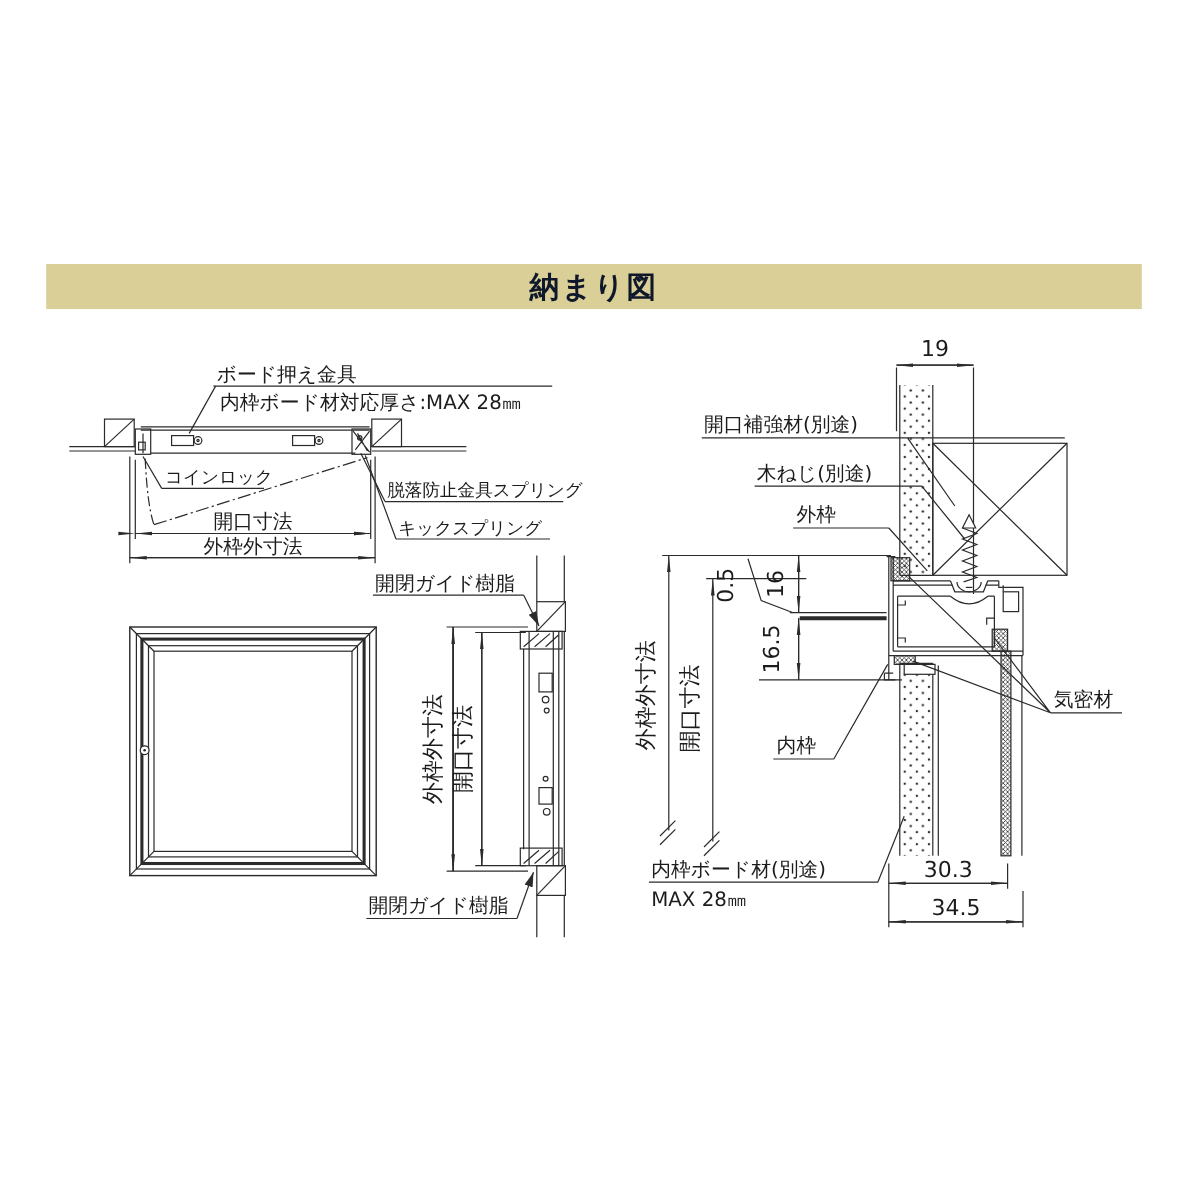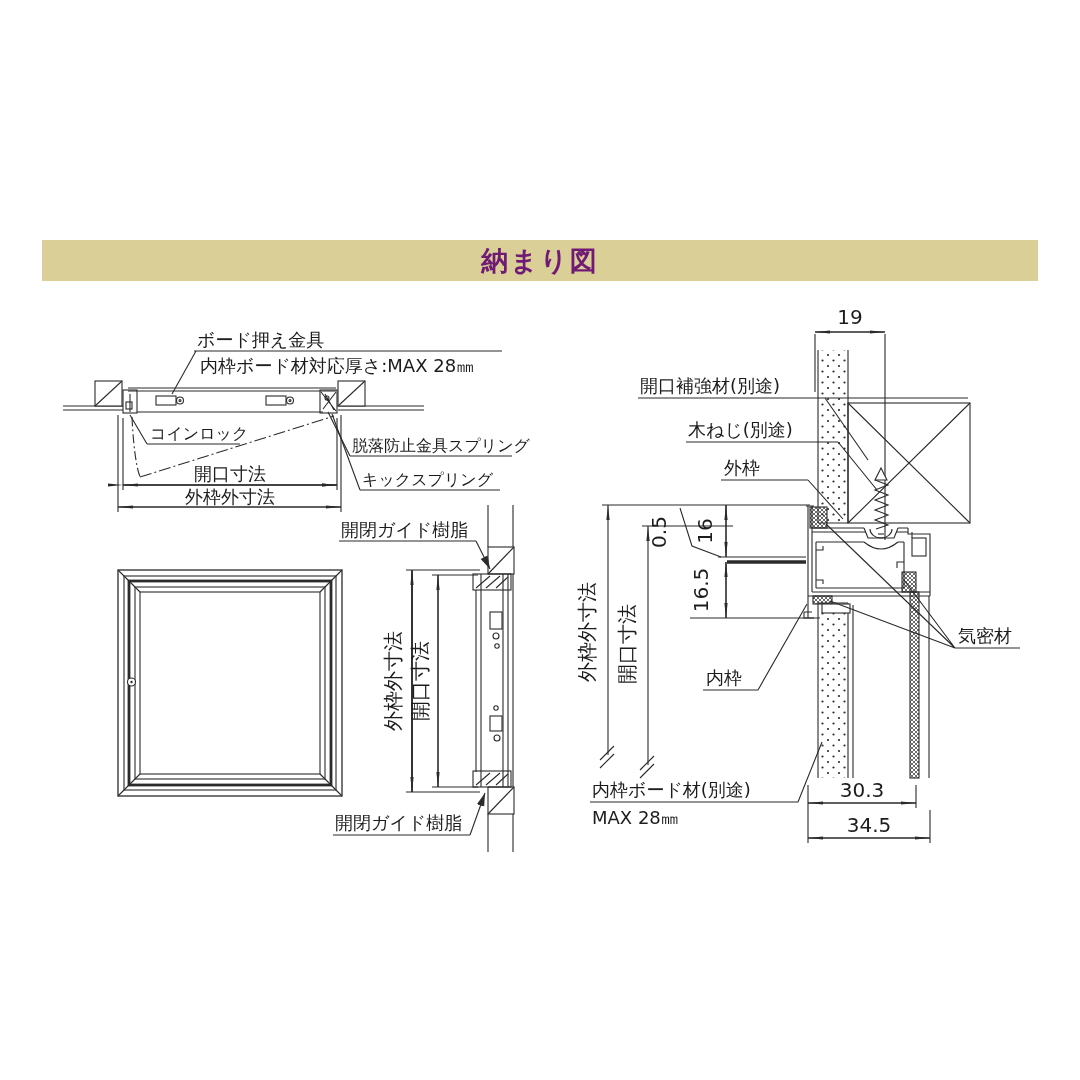--- a/index.html
+++ b/index.html
@@ -1,20 +1,20 @@
 <!DOCTYPE html>
 <html><head>
 <meta charset="utf-8">
 <style>
   html,body{margin:0;padding:0;background:#fff;}
   .stage{position:relative;width:1080px;height:1080px;background:#ffffff;overflow:hidden;
          font-family:"DejaVu Sans",sans-serif;}
   .titlebar{position:absolute;left:42px;top:240px;width:996px;height:41px;
             background:#d9cf97;display:flex;align-items:center;justify-content:center;}
-  .titlebar span{font-size:27px;font-weight:600;color:#701a75;letter-spacing:2px;}
+  .titlebar span{font-size:27px;font-weight:600;color:#0f172a;letter-spacing:2px;}
   svg{position:absolute;left:0;top:0;}
   svg text{font-family:"DejaVu Sans",sans-serif;fill:#1c1c1c;stroke:none;}
   .lab{font-size:18px;}
   .labs{font-size:16px;}
   .dim{font-size:20px;}
   .dimv{font-size:20px;}
 </style>
 </head>
 <body>
 

